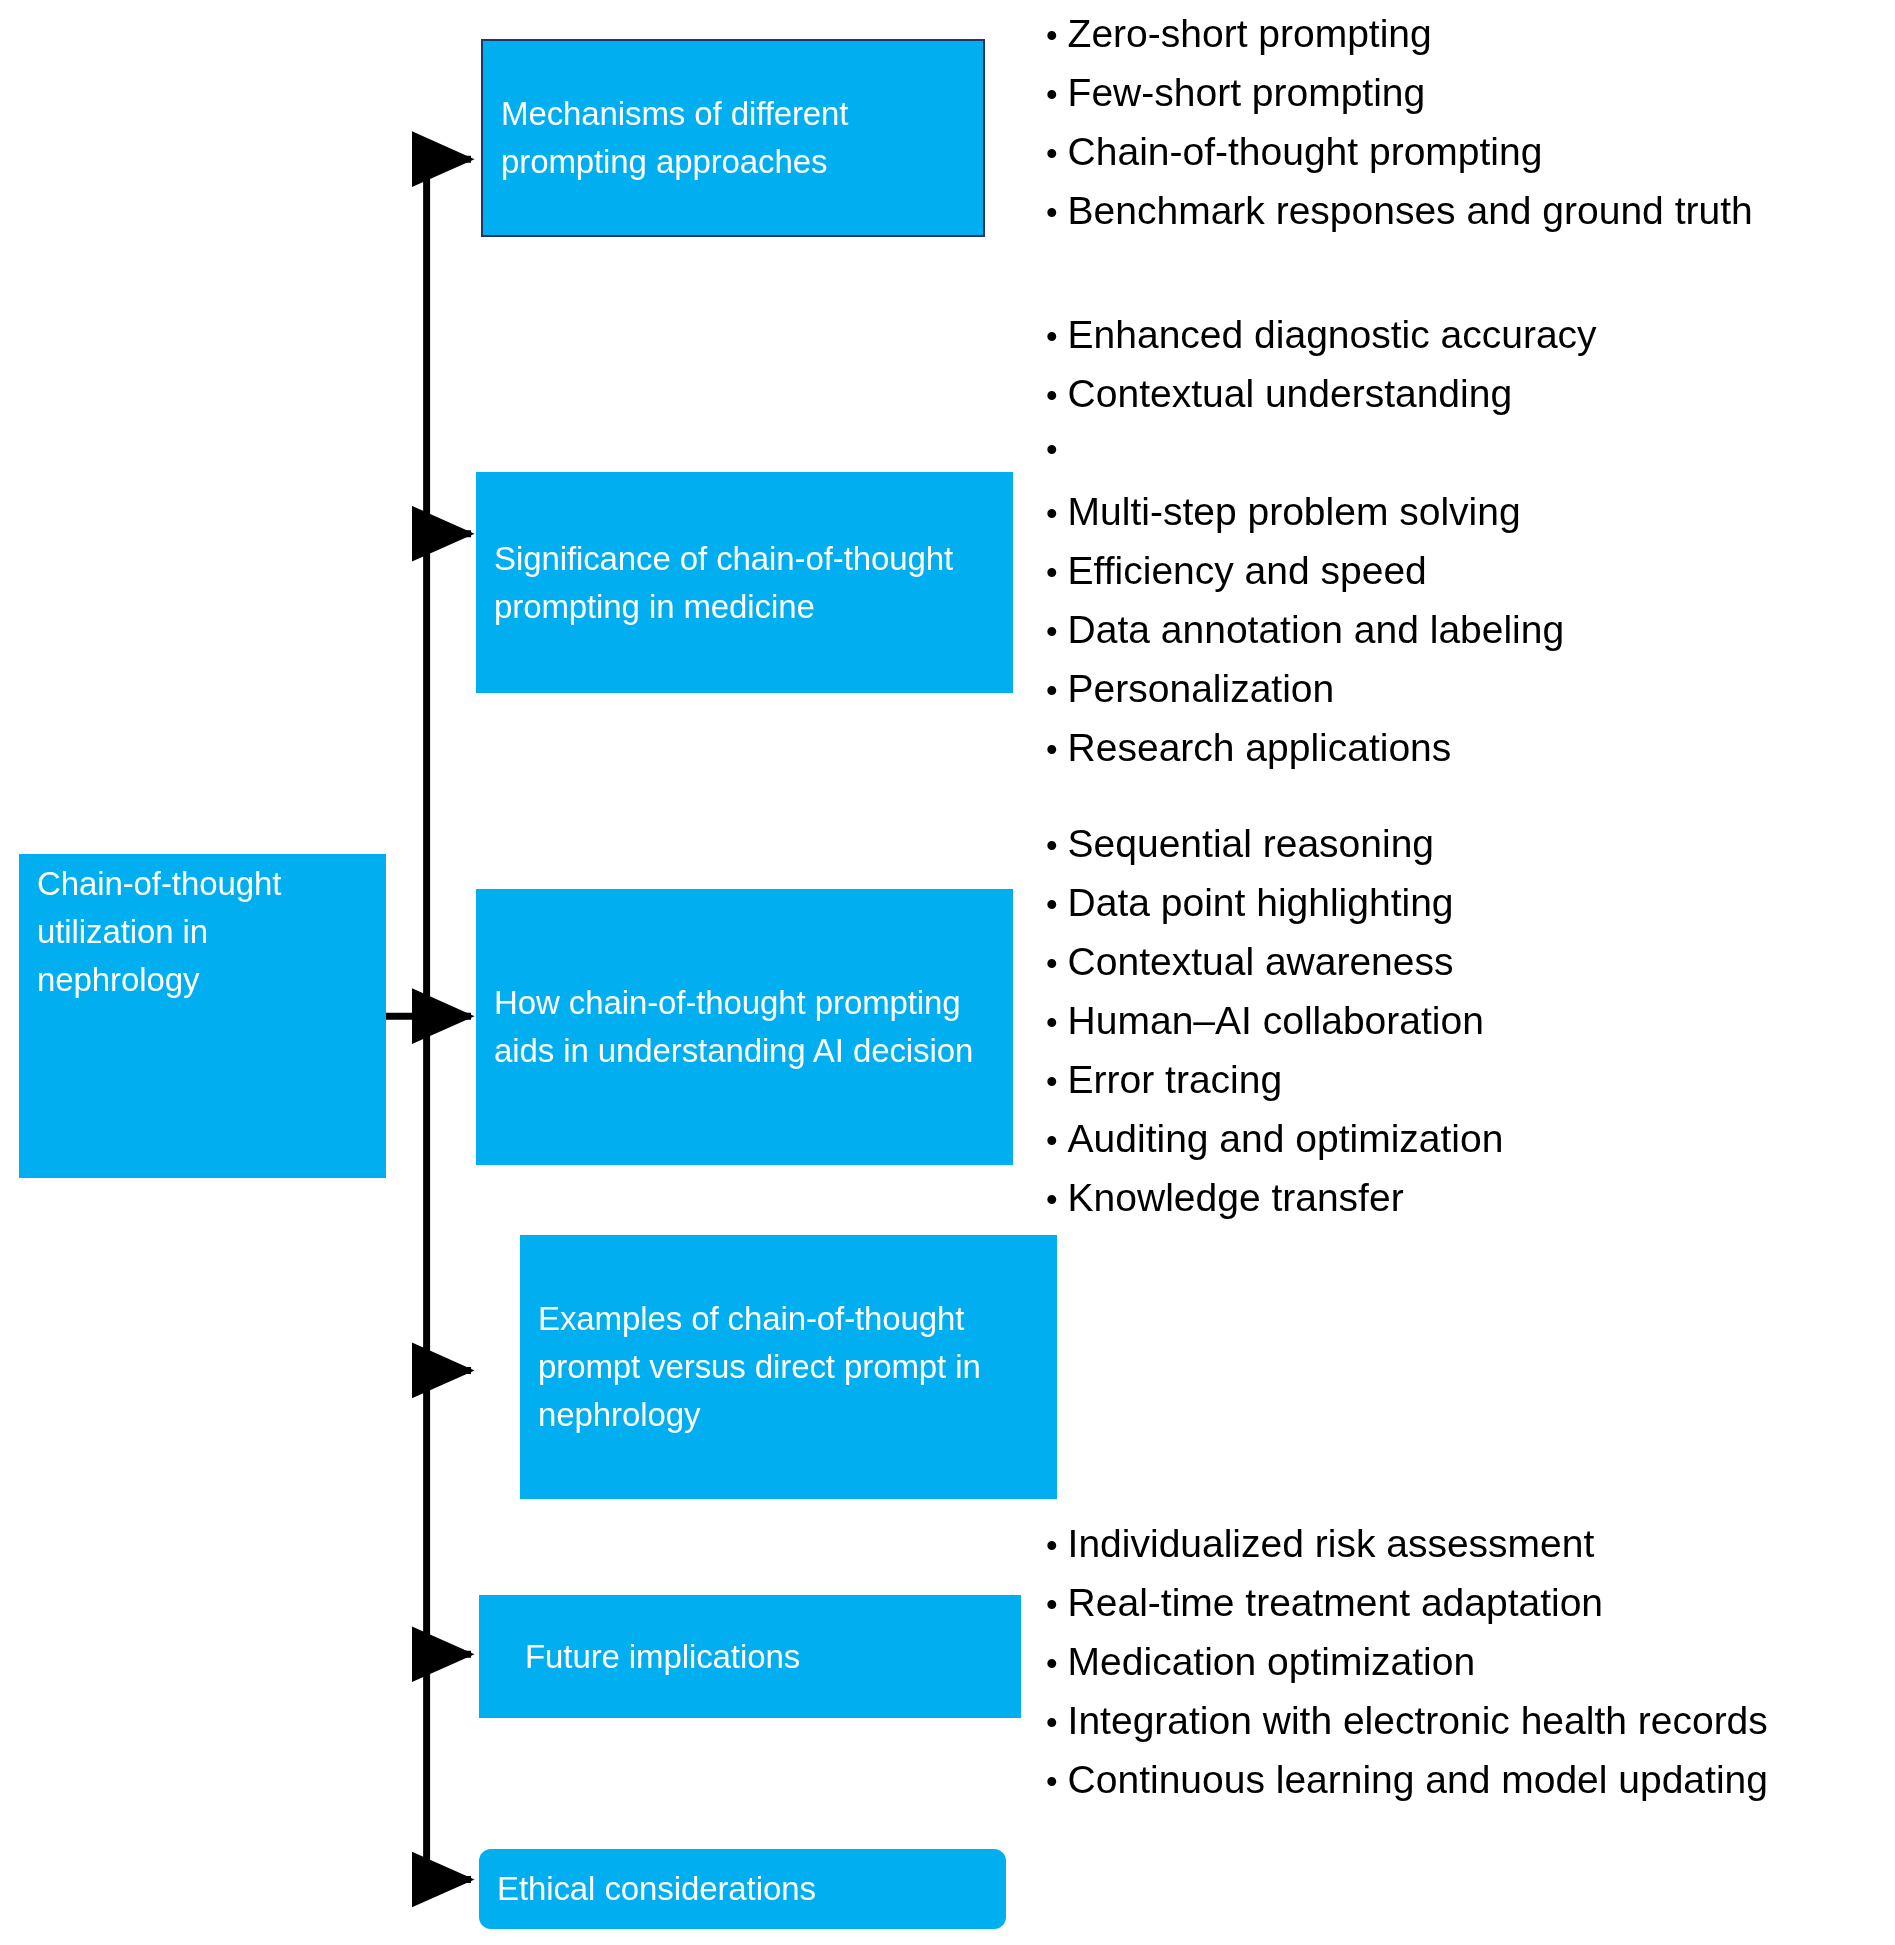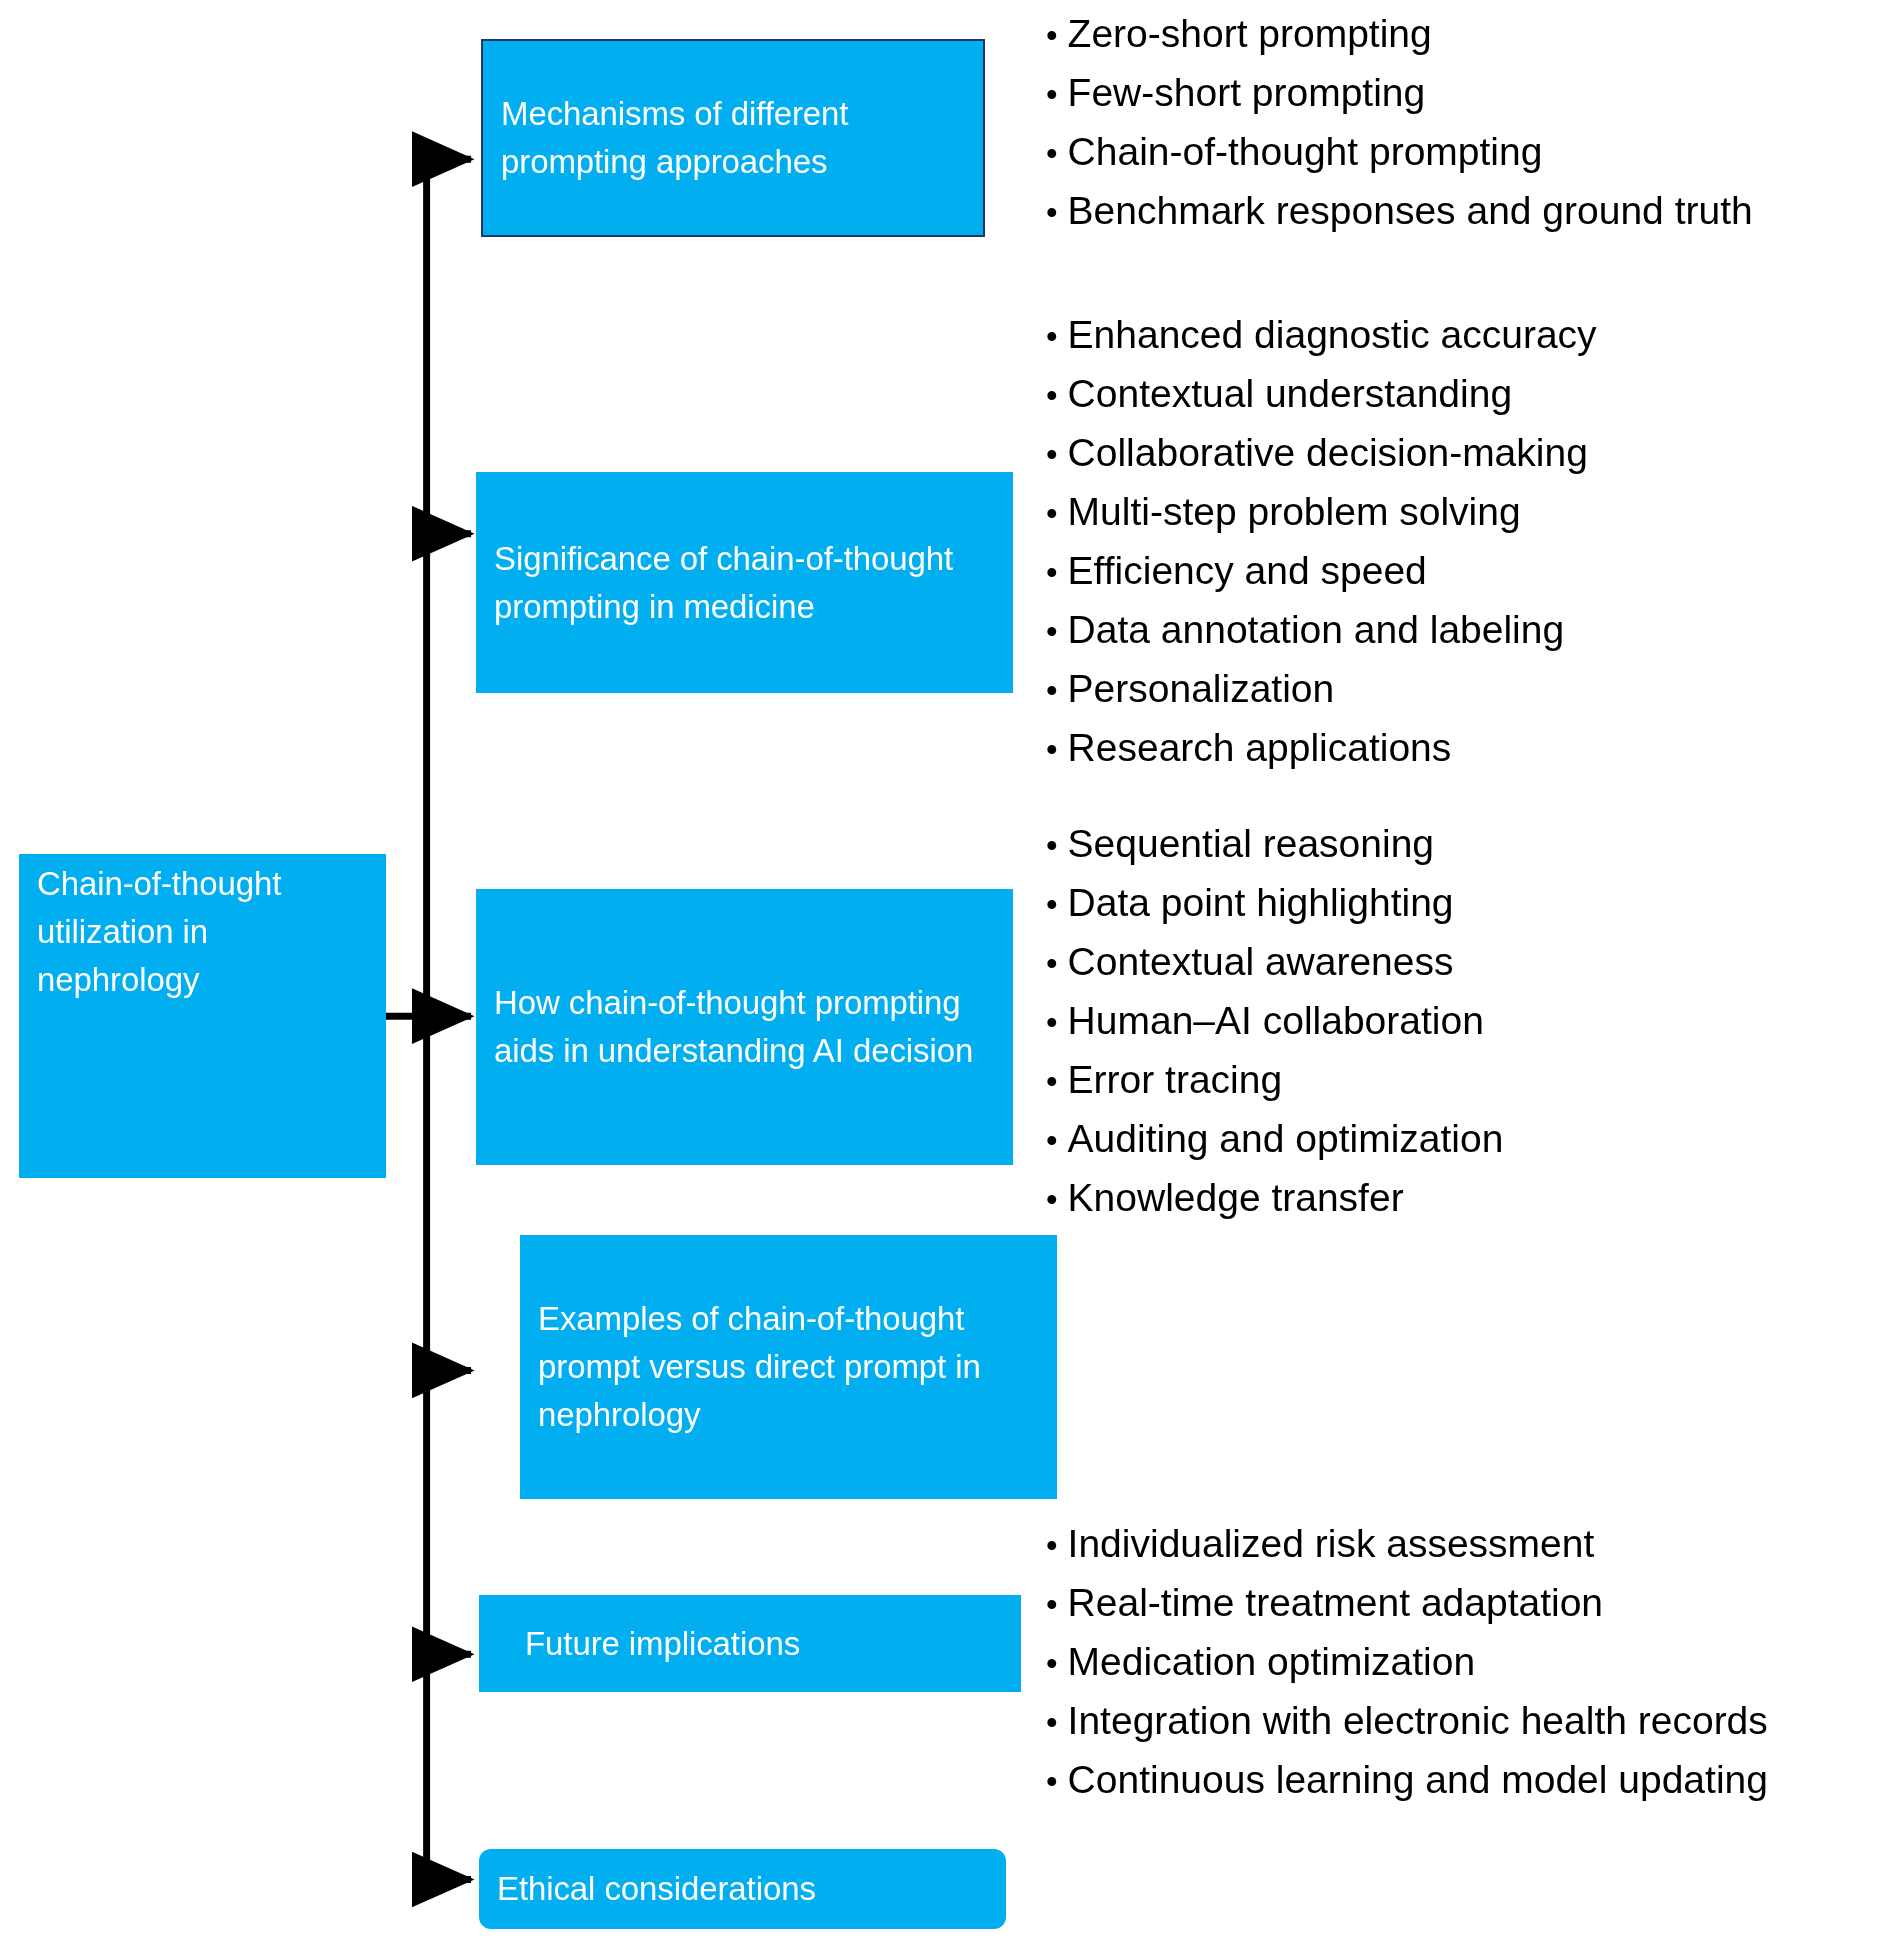--- a/index.html
+++ b/index.html
@@ -115,21 +115,20 @@
     <div class="bullet-row">
       <span class="dot">•</span>
       <span class="blabel">Enhanced diagnostic accuracy</span>
     </div>
     <div class="bullet-row">
       <span class="dot">•</span>
       <span class="blabel">Contextual understanding</span>
     </div>
     <div class="bullet-row">
       <span class="dot">•</span>
-      <span class="blabel">Collaborative decision-making</span>
     </div>
     <div class="bullet-row">
       <span class="dot">•</span>
       <span class="blabel">Multi-step problem solving</span>
     </div>
     <div class="bullet-row">
       <span class="dot">•</span>
       <span class="blabel">Efficiency and speed</span>
     </div>
     <div class="bullet-row">
@@ -177,21 +176,21 @@
     <div class="bullet-row">
       <span class="dot">•</span>
       <span class="blabel">Knowledge transfer</span>
     </div>
   </div>
 
   <div class="node" style="left:476px; top:1235px; width:537px; height:264px;margin-left:44px;">
     <span class="txt">Examples of chain-of-thought prompt versus direct prompt in nephrology</span>
   </div>
 
-  <div class="node" style="left:479px; top:1595px; width:542px; height:97px;padding-left:46px;">
+  <div class="node" style="left:479px; top:1595px; width:542px; height:123px;padding-left:46px;">
     <span class="txt">Future implications</span>
   </div>
   <div class="bullets" style="left:1046px; top:1524px;">
     <div class="bullet-row">
       <span class="dot">•</span>
       <span class="blabel">Individualized risk assessment</span>
     </div>
     <div class="bullet-row">
       <span class="dot">•</span>
       <span class="blabel">Real-time treatment adaptation</span>

